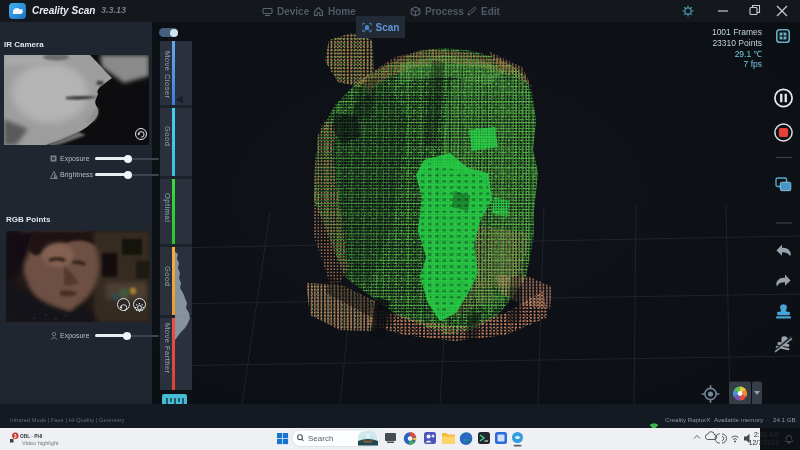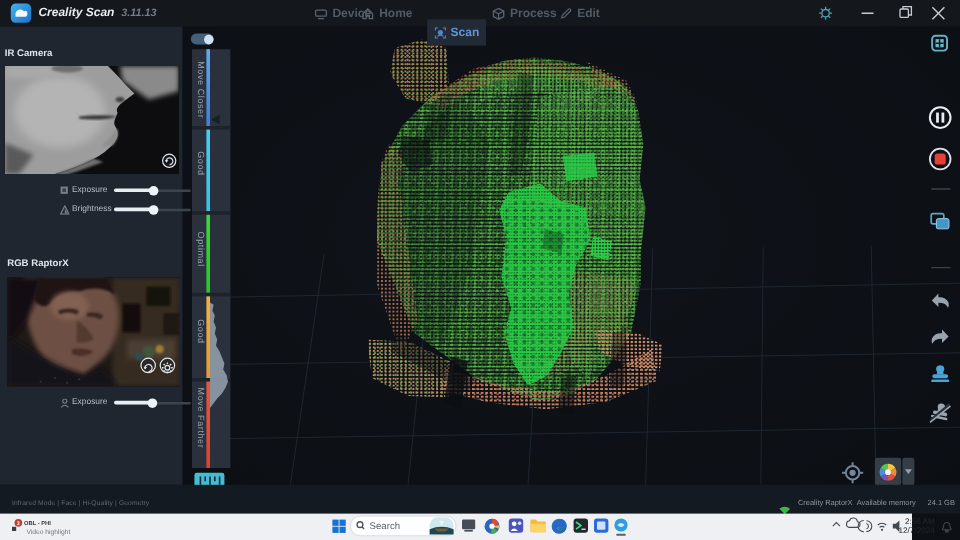--- a/index.html
+++ b/index.html
@@ -241,21 +241,21 @@
     <div class="track">
           <div class="fill" style="width:33px;"></div>
           <div class="knob" style="left:29px;"></div>
         </div>
     <svg class="abs" style="left:126px; top:0;" width="26" height="11">
       <path d="M4.5 2 a3.3 3.3 0 1 0 3.3 3.3 M4.5 2 l2 -1.2 M4.5 2 l2 1.4" stroke="#97a1ac" stroke-width="1" fill="none"></path>
       <circle cx="18.5" cy="5.5" r="4.8" fill="#222931" stroke="#e4e9ee" stroke-width="1"></circle>
       <path d="M18.5 2.8 L21 7.8 L16 7.8 Z" fill="#e4e9ee"></path>
     </svg>
   </div>
-  <div class="plabel" style="left:6px; top:193px;">RGB RaptorX</div>
+  <div class="plabel" style="left:6px; top:193px;">RGB Points</div>
   <div class="preview" id="rgbprev" style="left:6px; top:209px; width:144px; height:91px;">
     <svg width="144" height="91">
       <defs>
         <filter id="b3" x="-30%" y="-30%" width="160%" height="160%">
               <feGaussianBlur stdDeviation="2.2"></feGaussianBlur>
             </filter>
         <filter id="b4" x="-30%" y="-30%" width="160%" height="160%">
               <feGaussianBlur stdDeviation="1.1"></feGaussianBlur>
             </filter>
       </defs>
@@ -362,36 +362,37 @@
         <g stroke="#123; " stroke-width="1.3">
     <line x1="5" y1="3" x2="5" y2="10" stroke="#13222c"></line>
     <line x1="9" y1="3" x2="9" y2="7" stroke="#13222c"></line>
     <line x1="13" y1="3" x2="13" y2="10" stroke="#13222c"></line>
     <line x1="17" y1="3" x2="17" y2="7" stroke="#13222c"></line>
     <line x1="21" y1="3" x2="21" y2="10" stroke="#13222c"></line>
   </g>
       </svg>
 </div>
 
+<div id="stats">1001 Frames<br>23310 Points<br><span style="color:#74c8da">29.1 ℃</span><br><span style="color:#74c8da">7 fps</span></div>
 
 <div id="titlebar">
   <div id="logo">
         <svg width="17" height="16">
           <path d="M4 11 Q3.2 6.5 6.5 5.2 Q9.5 4.2 11 6.5 Q13.5 5.0 13.8 8 Q14 10.5 12 11 Z" fill="#f2f8fc"></path>
         </svg>
       </div>
   <div id="apptitle">Creality Scan</div>
-  <div id="appver">3.11.13</div>
+  <div id="appver">3.3.13</div>
   <div class="tab" style="left:262px;"><svg width="11" height="11">
           <g fill="none" stroke="#596470" stroke-width="1.1">
             <rect x="1" y="2.5" width="9" height="5" rx="1"></rect>
             <line x1="3" y1="9.5" x2="8" y2="9.5"></line>
           </g>
         </svg>Device</div>
-  <div class="tab" style="left:301px;"><svg width="11" height="11">
+  <div class="tab" style="left:313px;"><svg width="11" height="11">
           <path d="M1.5 5.5 L5.5 1.5 L9.5 5.5 L9.5 9.5 L6.8 9.5 L6.8 6.8 L4.2 6.8 L4.2 9.5 L1.5 9.5 Z" fill="none" stroke="#596470" stroke-width="1.1"></path>
         </svg>Home</div>
   <div class="tab active" style="left:356px;margin-top:16px;"><svg width="10" height="11" viewBox="0 0 12 12">
           <g fill="none" stroke="#4e86c8" stroke-width="1.1">
             <path d="M1 3.5 L1 1 L3.5 1 M8.5 1 L11 1 L11 3.5 M11 8.5 L11 11 L8.5 11 M3.5 11 L1 11 L1 8.5"></path>
           </g>
           <circle cx="6" cy="5.6" r="2.6" fill="#4e86c8"></circle>
           <path d="M3 9.5 Q6 6.8 9 9.5" stroke="#4e86c8" stroke-width="1.3" fill="none"></path>
         </svg>Scan</div>
   <div class="tab" style="left:410px;justify-content:flex-end;"><svg width="11" height="11">

